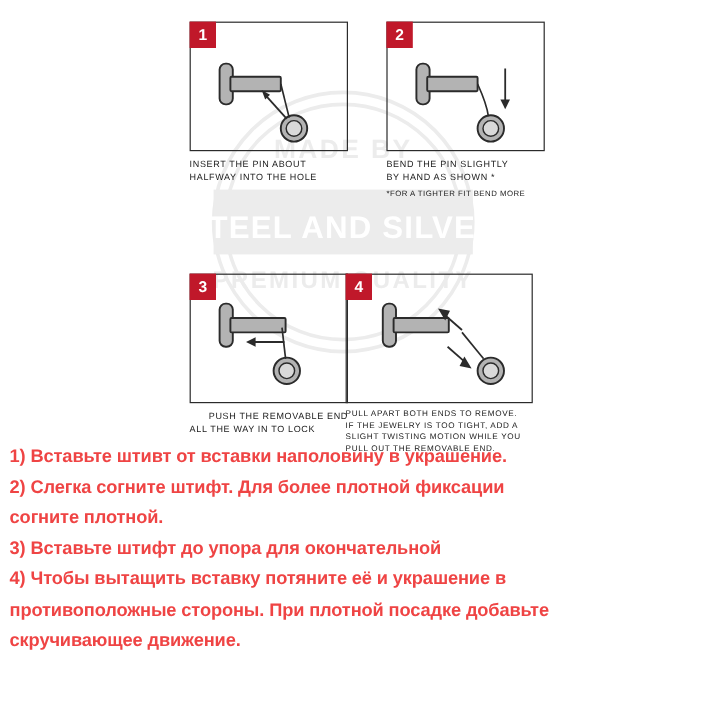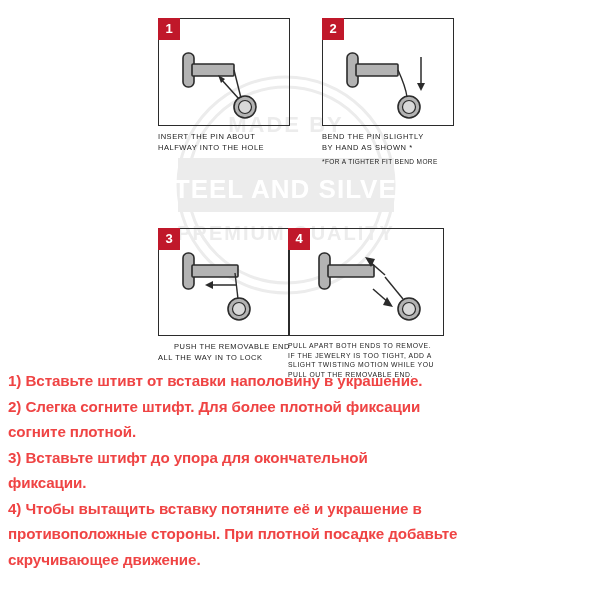--- a/index.html
+++ b/index.html
@@ -242,17 +242,16 @@
 PULL OUT THE REMOVABLE END.</span>
     </div>
   </div>
 </div>
 
 <div class="instructions">
   <div class="instr-line">1) Вставьте штивт от вставки наполовину в украшение.</div>
   <div class="instr-line">2) Слегка согните штифт. Для более плотной фиксации</div>
   <div class="instr-line">согните плотной.</div>
   <div class="instr-line">3) Вставьте штифт до упора для окончательной</div>
-  <div class="instr-line">фиксации.</div>
   <div class="instr-line">4) Чтобы вытащить вставку потяните её и украшение в</div>
   <div class="instr-line">противоположные стороны. При плотной посадке добавьте</div>
   <div class="instr-line">скручивающее движение.</div>
 </div>
 
 </body></html>

